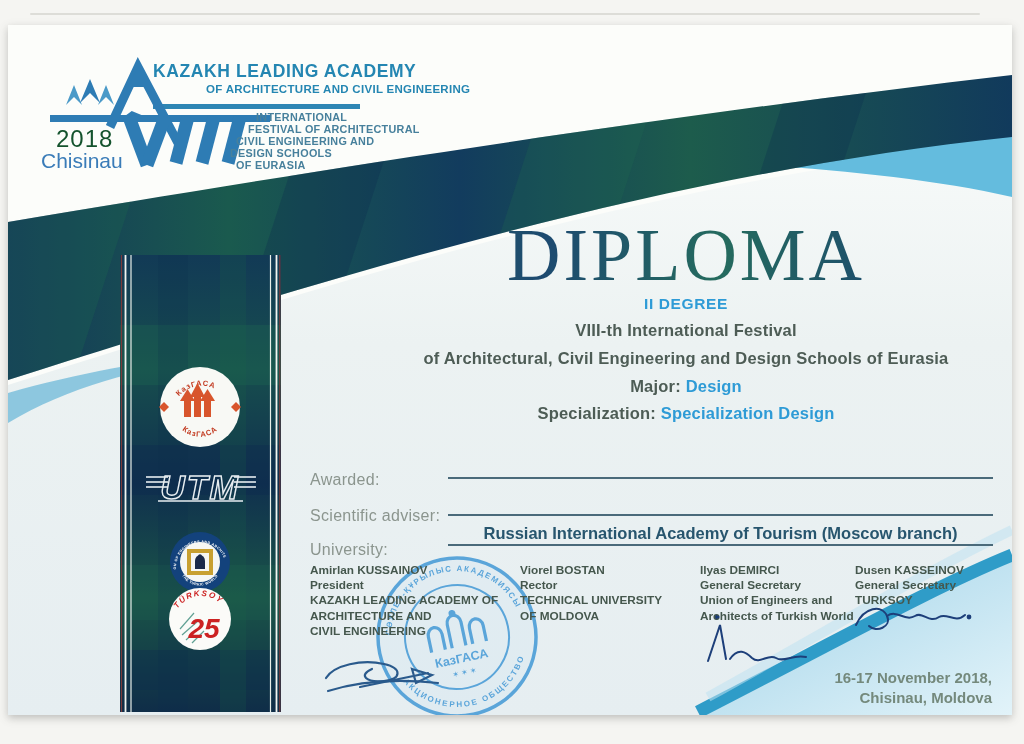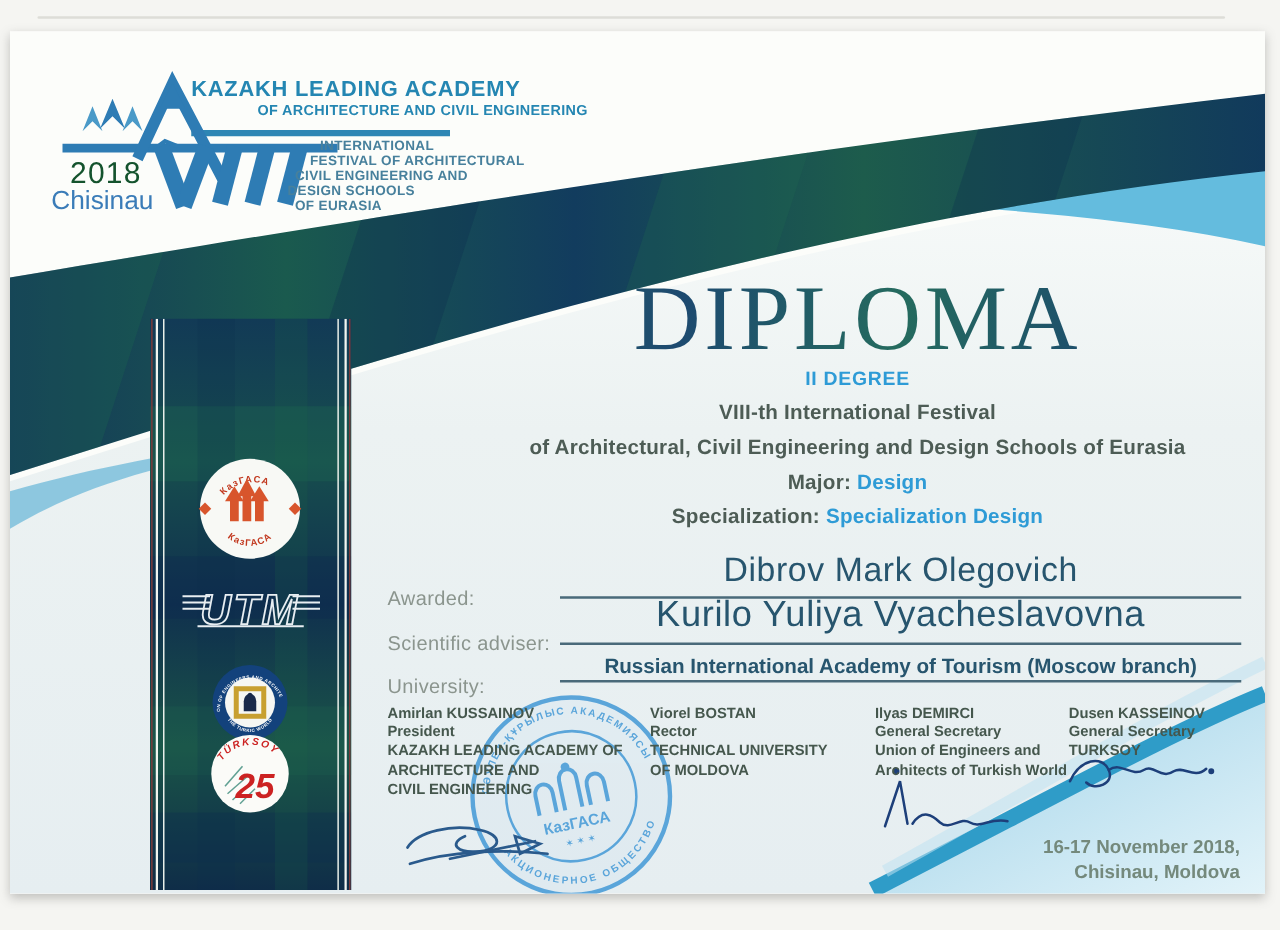--- a/index.html
+++ b/index.html
@@ -258,25 +258,23 @@
     <div class="abs maincol">
       <div class="mc title">DIPLOMA</div>
       <div class="mc degree">II DEGREE</div>
       <div class="mc fest" style="top:296px">VIII-th International Festival</div>
       <div class="mc fest" style="top:324px">of Architectural, Civil Engineering and Design Schools of Eurasia</div>
       <div class="mc fest" style="top:352px"><span>Major:</span> <span class="blue">Design</span></div>
       <div class="mc fest" style="top:379px"><span>Specialization:</span> <span class="blue">Specialization Design</span></div>
     </div>
 
     <div class="abs lab" style="left:302px;top:423px">Awarded:</div>
-    <div class="abs val" style="top:416px;font-size:27px;letter-spacing:.5px">Dibrov Mark Olegovich</div>
     <div class="abs uline" style="top:452px"></div>
 
     <div class="abs lab" style="left:302px;top:459px">Scientific adviser:</div>
-    <div class="abs val" style="top:451px;font-size:29px;letter-spacing:.5px">Kurilo Yuliya Vyacheslavovna</div>
     <div class="abs uline" style="top:489px"></div>
 
     <div class="abs lab" style="left:302px;top:493px">University:</div>
     <div class="abs val" style="top:499px;font-size:16.5px;font-weight:bold">Russian International Academy of Tourism (Moscow branch)</div>
     <div class="abs uline" style="top:519px"></div>
 
     <div class="abs sig" style="left:302px;top:538px">
       <div>Amirlan KUSSAINOV</div>
       <div>President</div>
       <div>KAZAKH LEADING ACADEMY OF</div>

